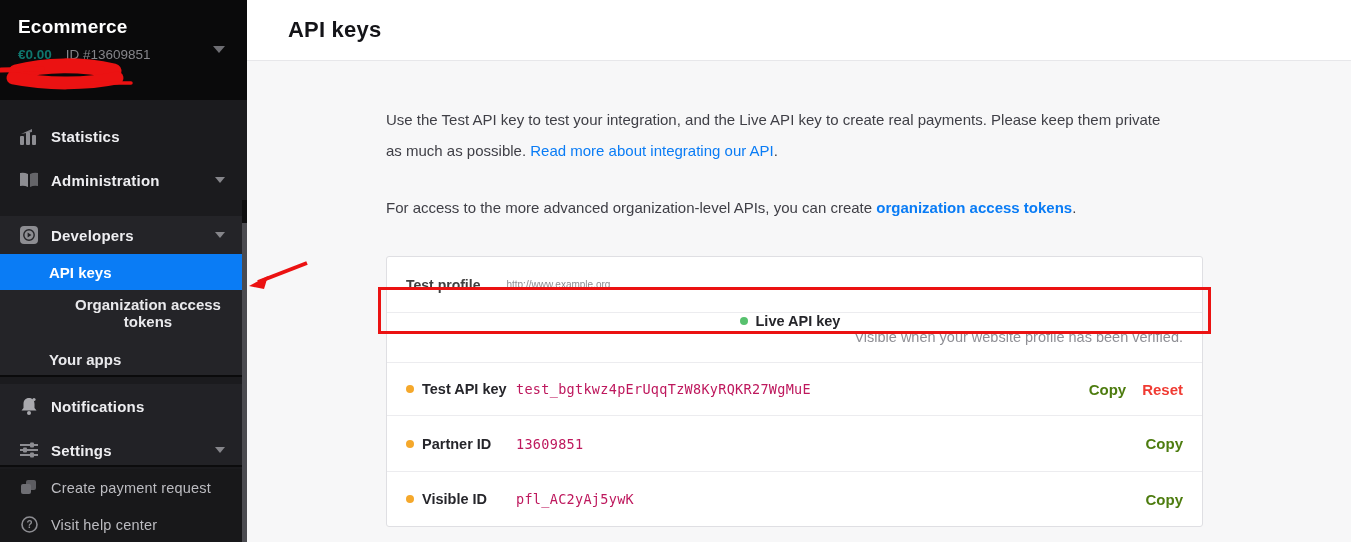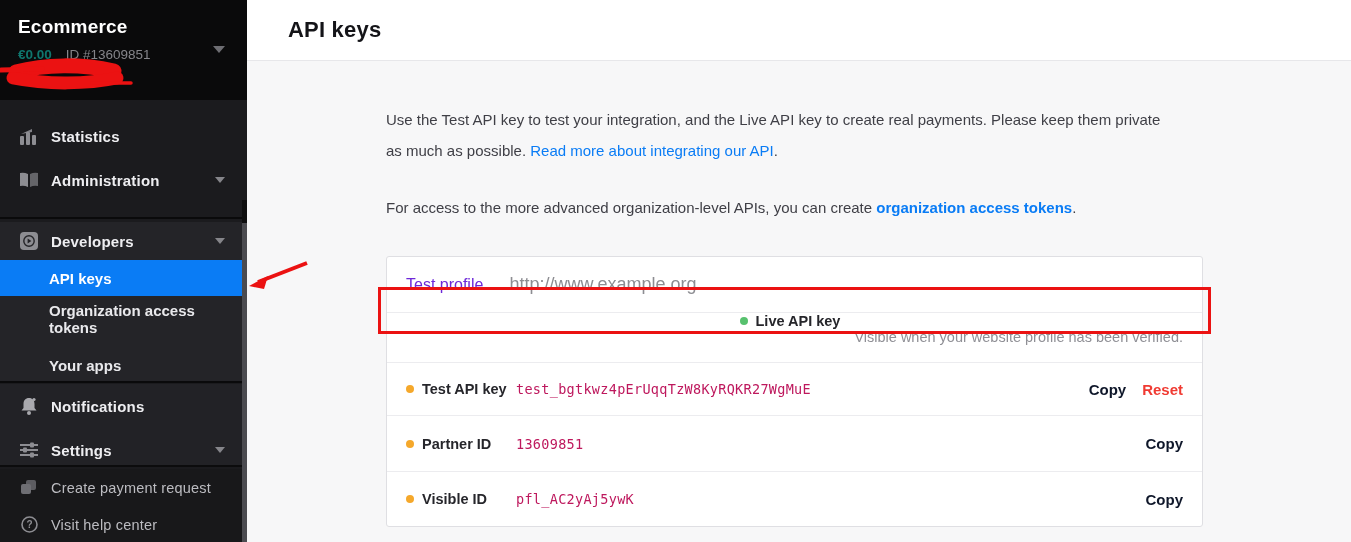--- a/index.html
+++ b/index.html
@@ -10,21 +10,21 @@
   .sb-header { position:absolute; left:0; top:0; width:100%; height:100px; background:#0a0a0b; padding:16px 18px 16px 18px; }
   .org-name { color:#ffffff; font-size:19px; font-weight:700; letter-spacing:.2px; }
   .org-sub { margin-top:9px; font-size:13.5px; font-weight:700; display:flex; align-items:center; }
   .org-balance { color:#0f766e; }
   .org-id { color:#85858a; margin-left:14px; font-weight:400; }
   .sb-caret { position:absolute; right:22px; top:46px; width:0; height:0;
               border-left:6px solid transparent; border-right:6px solid transparent; border-top:7px solid #6d6d72; }
 
   .sb-section { position:absolute; left:0; width:100%; }
   .sec-top   { top:100px; height:119px; background:#1b1b1e; border-bottom:2px solid #0a0a0b; }
-  .sec-dev   { top:222px; height:161px; background:#242428; border-bottom:2px solid #0a0a0b; }
+  .sec-dev   { top:216px; height:161px; background:#242428; border-bottom:2px solid #0a0a0b;text-align:center; }
   .sec-mid   { top:384px; height:83px;  background:#222226; border-bottom:2px solid #0c0c0d; }
   .sec-foot  { top:469px; height:73px;  background:#18181a; }
 
   .sb-item { position:relative; height:44px; display:flex; align-items:center; padding-left:18px; cursor:pointer; }
   .sb-item .ic { width:22px; height:20px; margin-right:11px; display:flex; align-items:center; justify-content:center; }
   .sb-item .lbl { color:#eeeef1; font-size:15px; font-weight:700; letter-spacing:.2px; }
   .sec-top { padding-top:14px; }
   .sec-dev .sb-item.parent { height:38px; }
   .sub-item { height:36px; display:flex; align-items:center; padding-left:49px; color:#e9e9ec; font-size:15px; font-weight:700; cursor:pointer; }
   .sub-item.tall { height:46px; }
@@ -44,32 +44,32 @@
   .content { padding:43px 40px 0 139px; }
   .para { width:790px; font-size:15px; line-height:31px; color:#3f3f46; }
   .para.second { margin-top:26px; }
   a.link { color:#0a7cf5; text-decoration:none; cursor:pointer; }
   a.link.bold { font-weight:700; }
 
   .card { margin-top:33px; width:817px; background:#ffffff; border:1px solid #dfdfe3; border-radius:3px; }
   .card-row { display:flex; align-items:center; padding:0 19px; border-top:1px solid #ececef; }
   .card-row.first { border-top:none; }
   .row-h55 { height:55px; } .row-h50 { height:50px;flex-direction:column; } .row-h53 { height:53px; } .row-h56 { height:56px; }
-  .profile-label { font-size:16px; font-weight:400; color:#6d28d9; }
-  .profile-url { font-size:18px; color:#8d8d92; margin-left:26px; }
+  .profile-label { font-size:14px; font-weight:700; color:#404040; }
+  .profile-url { font-size:10px; color:#8d8d92; margin-left:26px; }
   .key-head { display:flex; align-items:center; width:110px; flex:none; }
   .dot { width:8px; height:8px; border-radius:50%; flex:none; }
   .dot.green { background:#57c16e; }
   .dot.orange { background:#f5a82b; }
   .key-label { margin-left:8px; font-size:14.5px; font-weight:700; color:#26262b; white-space:nowrap; }
   .key-value { font-family:"DejaVu Sans Mono", monospace; font-size:13.5px; color:#be185d; letter-spacing:.3px; }
   .row-note { margin-left:auto; font-size:14.5px; color:#8f8f95; }
   .row-actions { margin-left:auto; display:flex; gap:16px; }
   .action { font-size:15px; font-weight:700; text-decoration:none; cursor:pointer; }
-  .action.copy { color:#0f172a; }
+  .action.copy { color:#4d7c0f; }
   .action.reset { color:#f03a32; }
 
   
   .anno-layer { position:absolute; left:0; top:0; width:1351px; height:542px; pointer-events:none; }
   .anno-box { position:absolute; left:378px; top:287px; width:833px; height:47px; border:3px solid #eb1212; }
 </style>
 </head>
 <body>
 
 <div class="sidebar">

